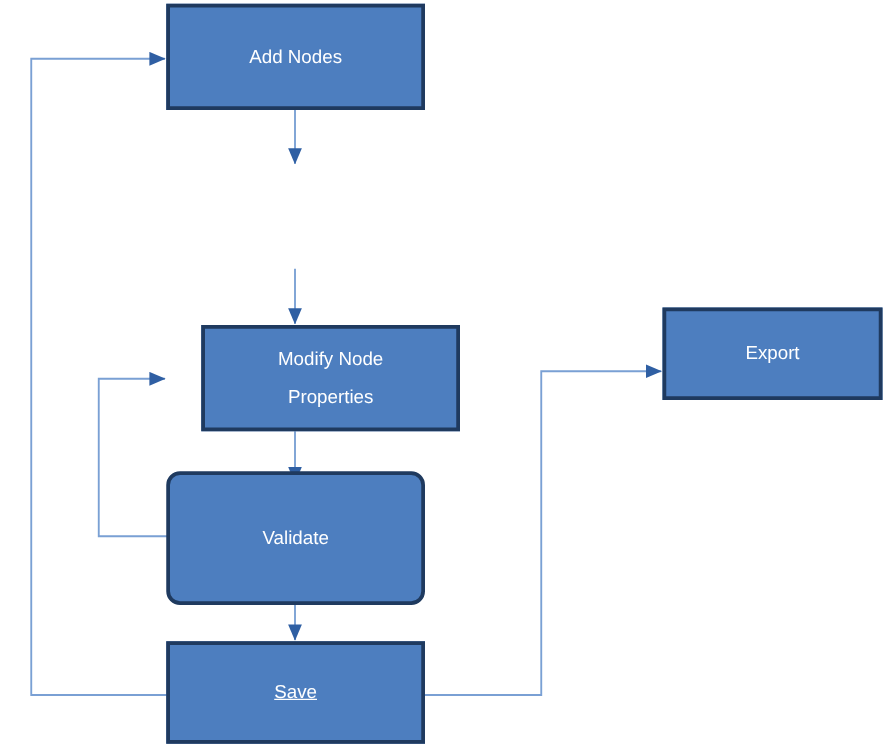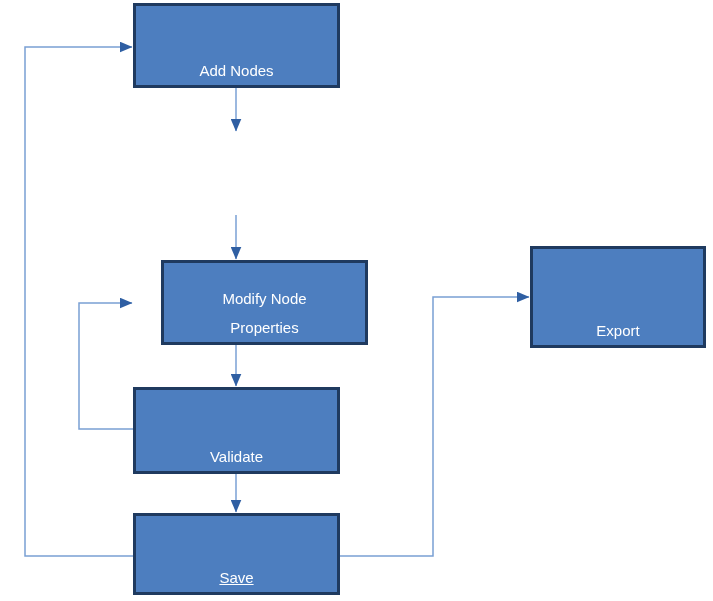--- a/index.html
+++ b/index.html
@@ -32,36 +32,36 @@
     stroke: var(--connector-line);
     stroke-width: 1.5;
   }
   .arrowhead { fill: var(--arrowhead-fill); }
   .node {
     position: absolute;
     background: var(--node-fill);
     border: 3px solid var(--node-border);
     color: var(--node-text);
     display: flex;
-    align-items: flex-end;
+    align-items: center;
     justify-content: center;
     text-align: center;
     font-size: 15px;
     line-height: 1.95;
   }
   .node .node-label {
     display: inline-block;
     max-width: 140px;
   }
   .node-add-nodes   { left: 133px; top: 3px;   width: 207px; height: 85px; }
   .node-add-edges   { left: 133px; top: 132px; width: 207px; height: 83px; }
   .node-modify      { left: 133px; top: 260px; width: 207px; height: 85px; margin-left: 28px; }
-  .node-validate    { left: 133px; top: 387px; width: 207px; height: 87px; }
+  .node-validate    { left: 133px; top: 377px; width: 207px; height: 107px; border-radius: 11px; }
   .node-save        { left: 133px; top: 513px; width: 207px; height: 82px; text-decoration: underline; }
-  .node-export      { left: 530px; top: 246px; width: 176px; height: 102px; }
+  .node-export      { left: 530px; top: 246px; width: 176px; height: 74px; }
 </style>
 </head>
 <body>
 
 <div class="canvas">
 
   <svg class="connector-layer" viewBox="0 0 713 601" xmlns="http://www.w3.org/2000/svg">
     <defs>
       <marker id="arrow" viewBox="0 0 13 11" refX="12.5" refY="5.5" markerWidth="13" markerHeight="11" orient="auto" markerUnits="userSpaceOnUse">
         <path class="arrowhead" d="M0 0 L13 5.5 L0 11 Z"></path>

